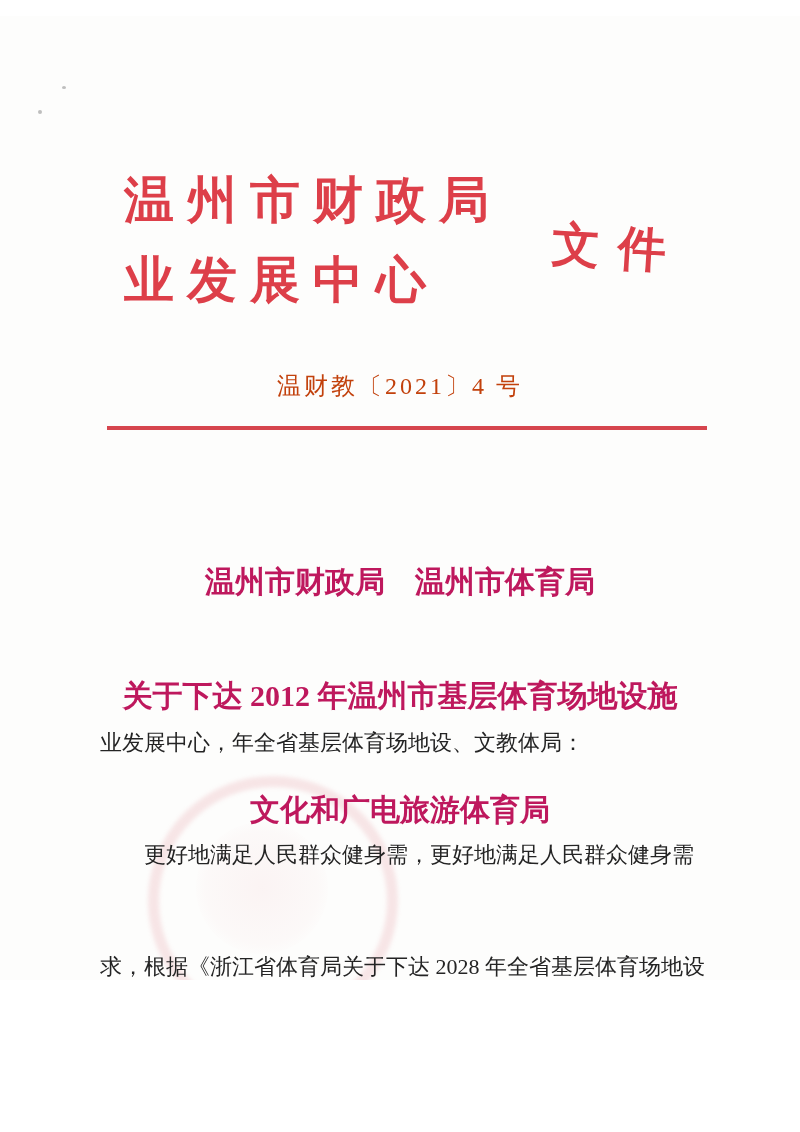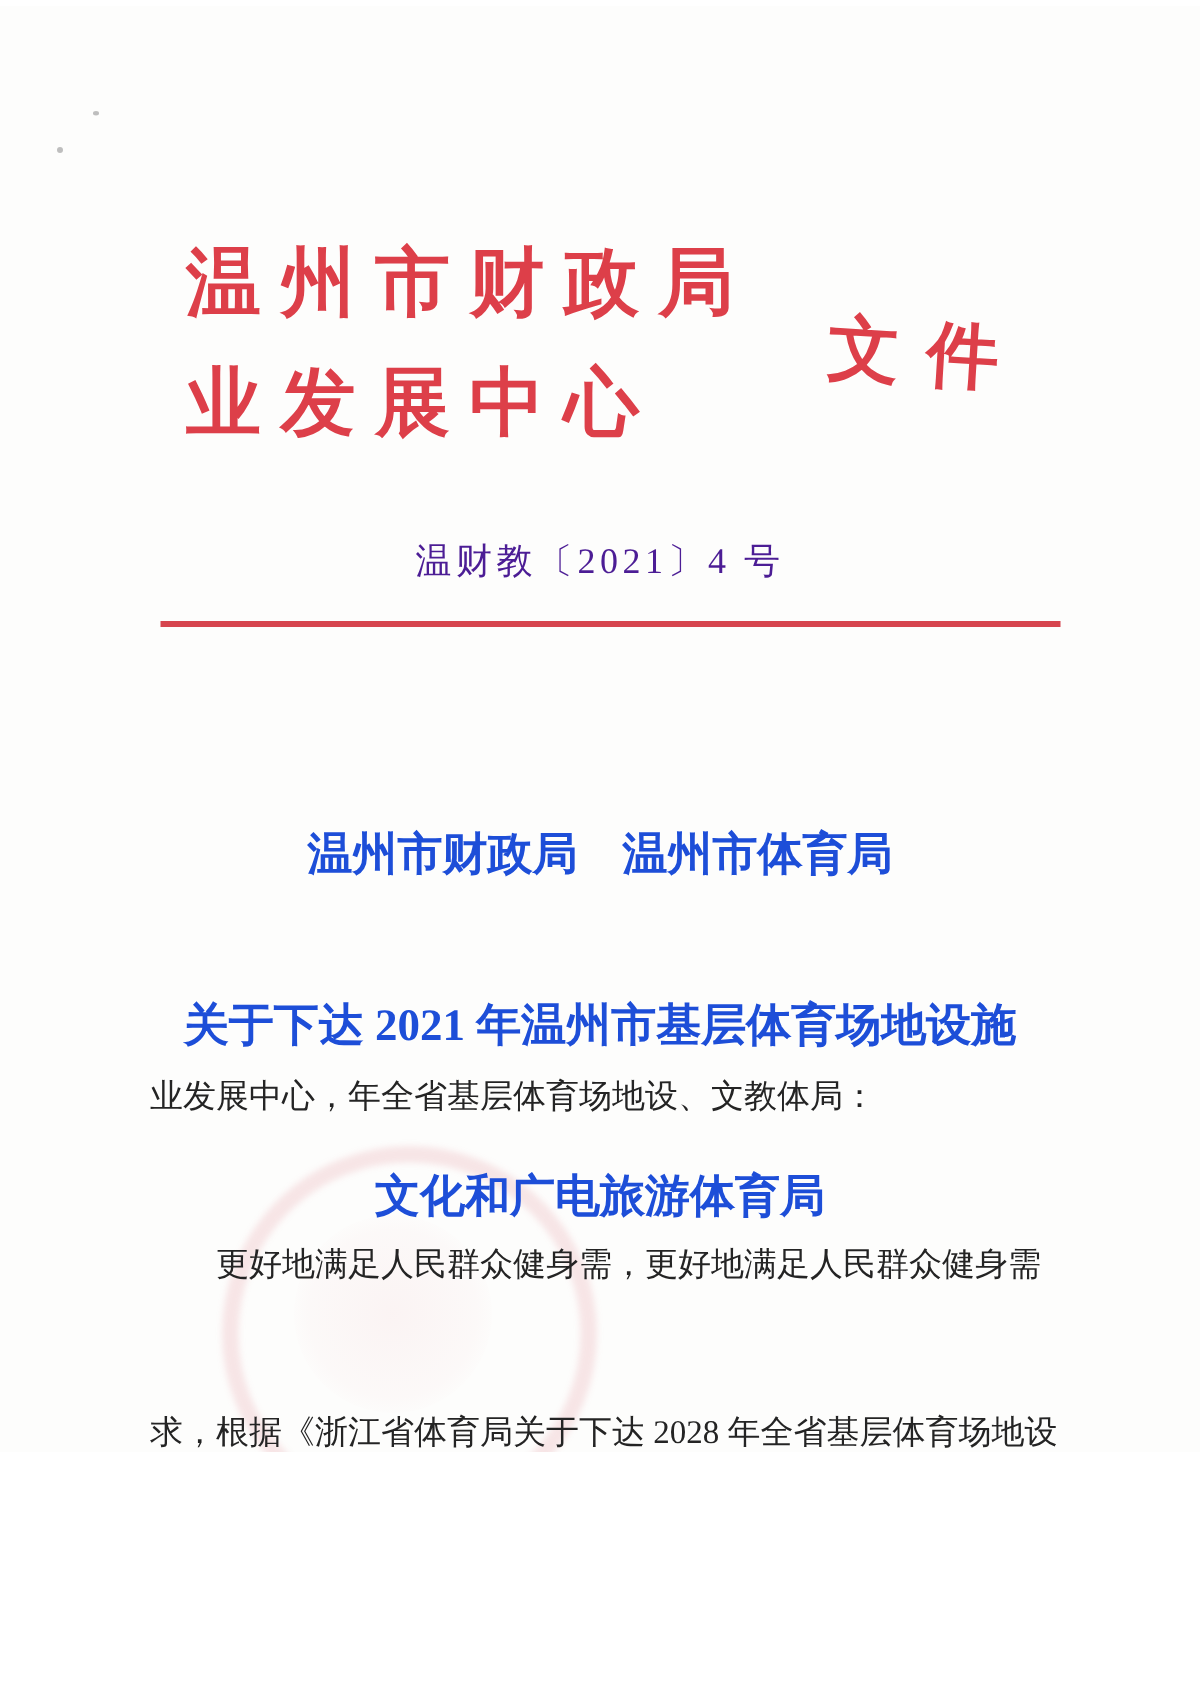--- a/index.html
+++ b/index.html
@@ -5,21 +5,21 @@
   html, body {
     margin: 0;
     padding: 0;
     background: #ffffff;
     font-family: "Liberation Serif", "DejaVu Serif", serif;
   }
   .page {
     position: relative;
     width: 800px;
     height: 964px;
-    margin: 4px auto;
+    margin: 16px auto;
     background: #fdfdfc;
     overflow: hidden;
   }
   
   .speck { position: absolute; background: #8a8a8a; opacity: 0.55; border-radius: 50%; }
   .speck.s1 { left: 62px; top: 70px; width: 4px; height: 3px; }
   .speck.s2 { left: 38px; top: 94px; width: 4px; height: 4px; }
 
   
   .seal-ring {
@@ -61,38 +61,38 @@
     transform: rotate(3.5deg);
     transform-origin: left center;
   }
   
   .doc-number {
     position: absolute;
     left: 0; top: 354px;
     width: 800px;
     text-align: center;
     font-size: 24px;
-    color: #4c1d95;
+    color: #c2410c;
     letter-spacing: 3px;
     white-space: pre;
   }
   
   .red-rule {
     position: absolute;
     left: 107px; top: 410px;
     width: 600px; height: 4px;
     background: #d6454e;
   }
   
   .doc-title {
     position: absolute;
     left: 0; top: 471px;
     width: 800px;
     text-align: center;
-    color: #1d4ed8;
+    color: #be185d;
     font-size: 30px;
     font-weight: 700;
     line-height: 38px;
     white-space: pre;
   }
   
   .body-text {
     position: absolute;
     left: 100px; top: 633px;
     width: 640px;
@@ -130,21 +130,21 @@
   </div>
 
   <div class="doc-type">文件</div>
 
   <div class="doc-number">温财教〔2021〕4 号</div>
 
   <div class="red-rule"></div>
 
   <div class="doc-title">
     <div>温州市财政局　温州市体育局</div>
-    <div>关于下达 2021 年温州市基层体育场地设施</div>
+    <div>关于下达 2012 年温州市基层体育场地设施</div>
     <div>文化和广电旅游体育局</div>
   </div>
 
   <div class="body-text">
     <div>业发展中心，年全省基层体育场地设、文教体局：</div>
     <div>　　更好地满足人民群众健身需，更好地满足人民群众健身需</div>
     <div>求，根据《浙江省体育局关于下达 2028 年全省基层体育场地设</div>
     
     
     

